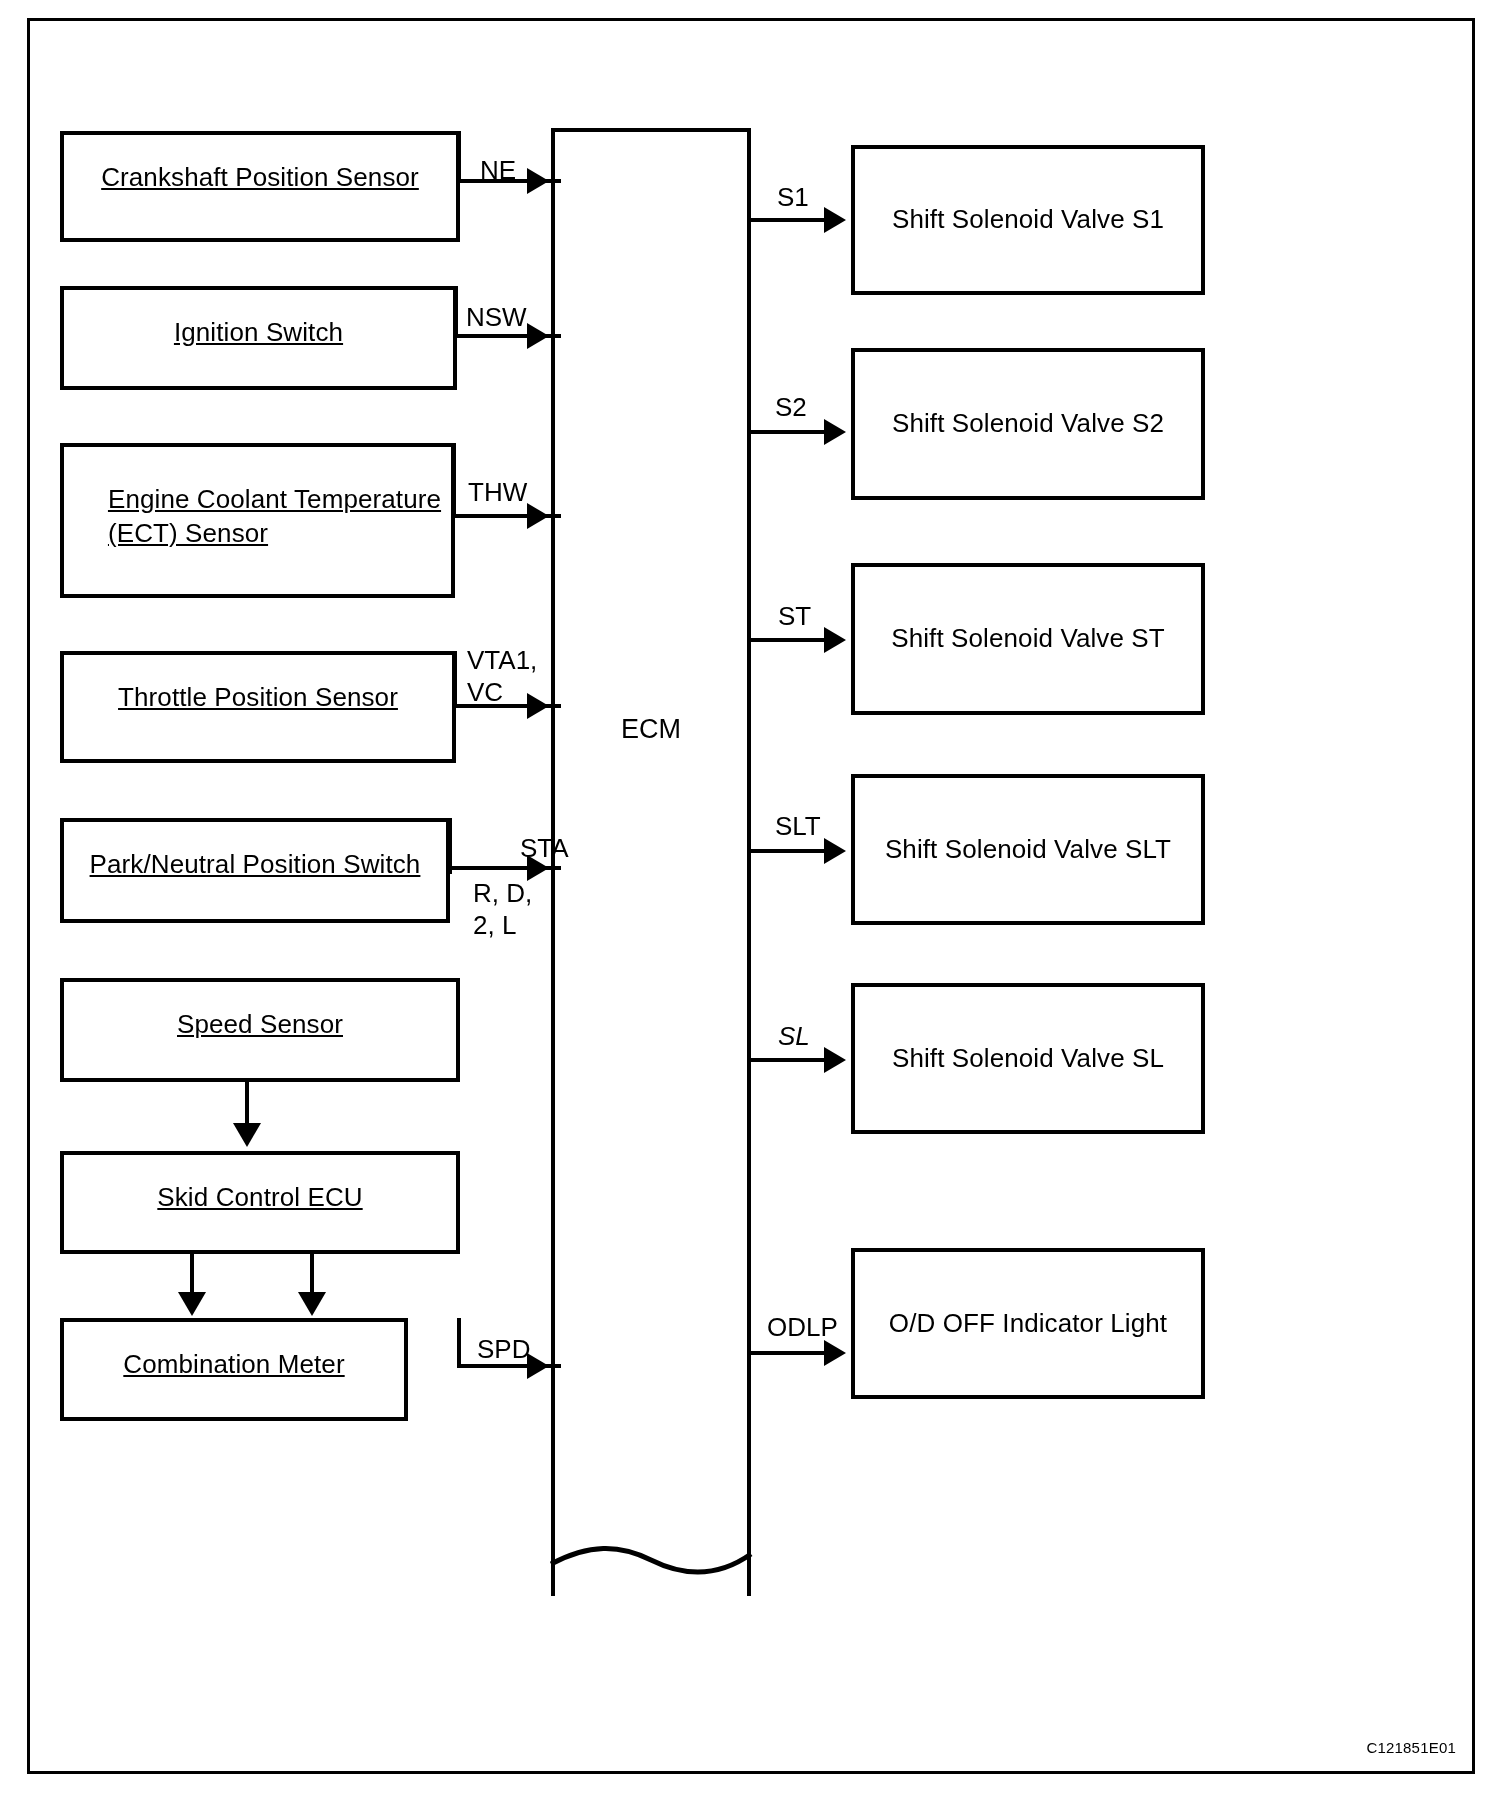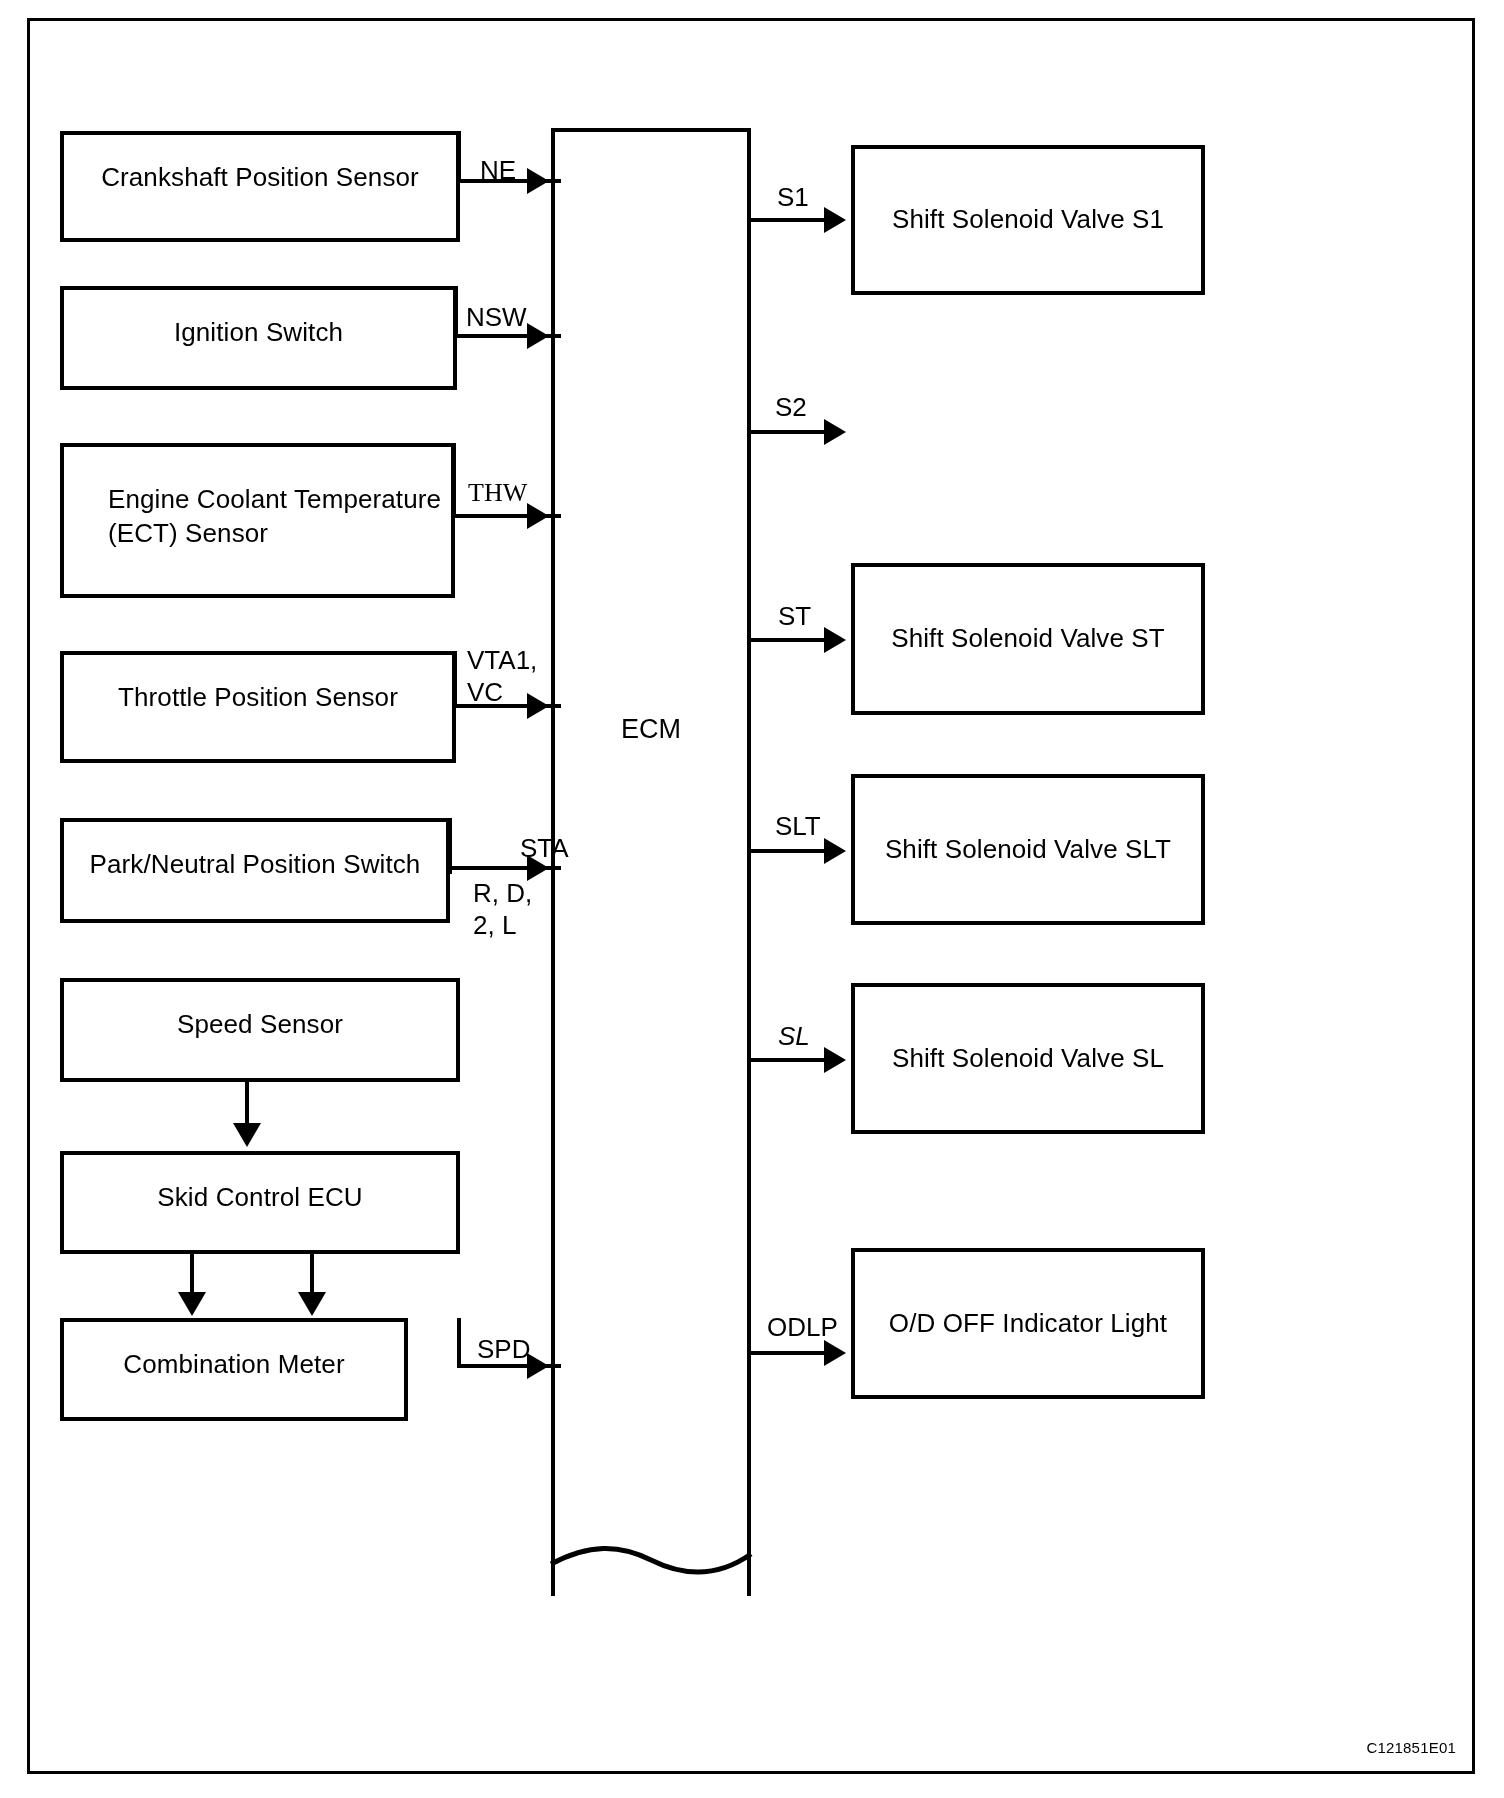--- a/index.html
+++ b/index.html
@@ -32,21 +32,21 @@
   }
   .box .lbl{
     display:block;
     font-size:26px;
     line-height:1.30;
     letter-spacing:.1px;
     white-space:pre-line;
     text-align:center;
   }
   
-  .box.left .lbl{padding-top:26px;}
+  .box.left .lbl{padding-top:26px;text-decoration:underline;}
   .box.left.two .lbl{text-align:left;padding-left:34px;padding-top:36px;}
   .box.right .lbl{padding-top:0;}
   .box.right{align-items:center;}
 
   
   .ecm{
     position:absolute;
     left:551px;top:128px;
     width:200px;height:1468px;
     z-index:2;
@@ -153,21 +153,21 @@
   <div class="siglabel" style="left:480px;top:155px;">NE</div>
 
   <div class="vline" style="left:454px;top:286px;height:52px;"></div>
   <div class="hline" style="left:454px;top:334px;width:107px;"></div>
   <div class="arrowR" style="left:527px;top:323px;"></div>
   <div class="siglabel" style="left:466px;top:302px;">NSW</div>
 
   <div class="vline" style="left:452px;top:443px;height:75px;"></div>
   <div class="hline" style="left:452px;top:514px;width:109px;"></div>
   <div class="arrowR" style="left:527px;top:503px;"></div>
-  <div class="siglabel" style="left:468px;top:477px;font-family:Liberation Serif, serif;">THW</div>
+  <div class="siglabel" style="left:468px;top:477px;">THW</div>
 
   <div class="vline" style="left:453px;top:651px;height:57px;"></div>
   <div class="hline" style="left:453px;top:704px;width:108px;"></div>
   <div class="arrowR" style="left:527px;top:693px;"></div>
   <div class="siglabel" style="left:467px;top:645px;">VTA1,
 VC</div>
 
   <div class="vline" style="left:448px;top:818px;height:56px;"></div>
   <div class="hline" style="left:448px;top:866px;width:113px;"></div>
   <div class="arrowR" style="left:527px;top:855px;"></div>
@@ -185,20 +185,23 @@
 
   <div class="vline" style="left:457px;top:1318px;height:50px;"></div>
   <div class="hline" style="left:457px;top:1364px;width:104px;"></div>
   <div class="arrowR" style="left:527px;top:1353px;"></div>
   <div class="siglabel" style="left:477px;top:1334px;">SPD</div>
 
   <div class="box right" style="left:851px;top:145px;width:354px;height:150px;">
     <span class="lbl">Shift Solenoid Valve S1</span>
   </div>
 
+  <div class="box right" style="left:851px;top:348px;width:354px;height:152px;">
+    <span class="lbl">Shift Solenoid Valve S2</span>
+  </div>
 
   <div class="box right" style="left:851px;top:563px;width:354px;height:152px;">
     <span class="lbl">Shift Solenoid Valve ST</span>
   </div>
 
   <div class="box right" style="left:851px;top:774px;width:354px;height:151px;">
     <span class="lbl">Shift Solenoid Valve SLT</span>
   </div>
 
   <div class="box right" style="left:851px;top:983px;width:354px;height:151px;">

